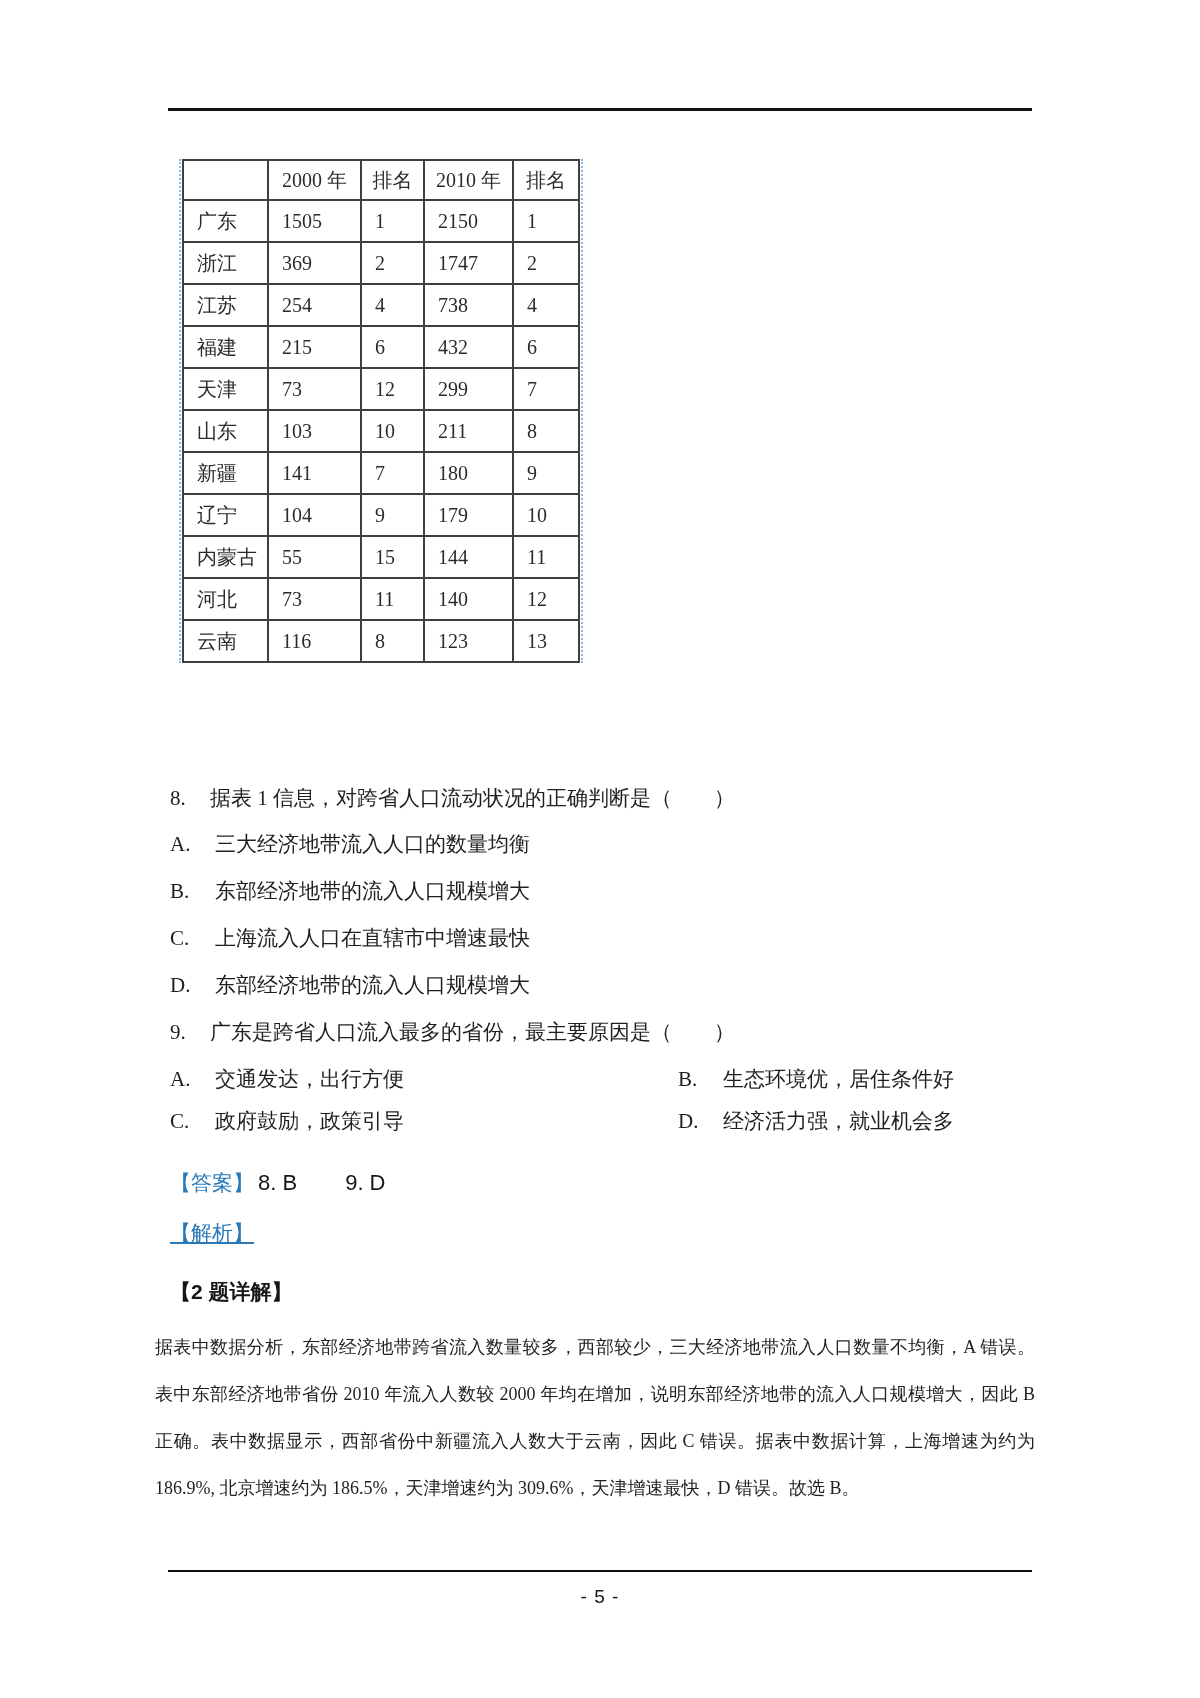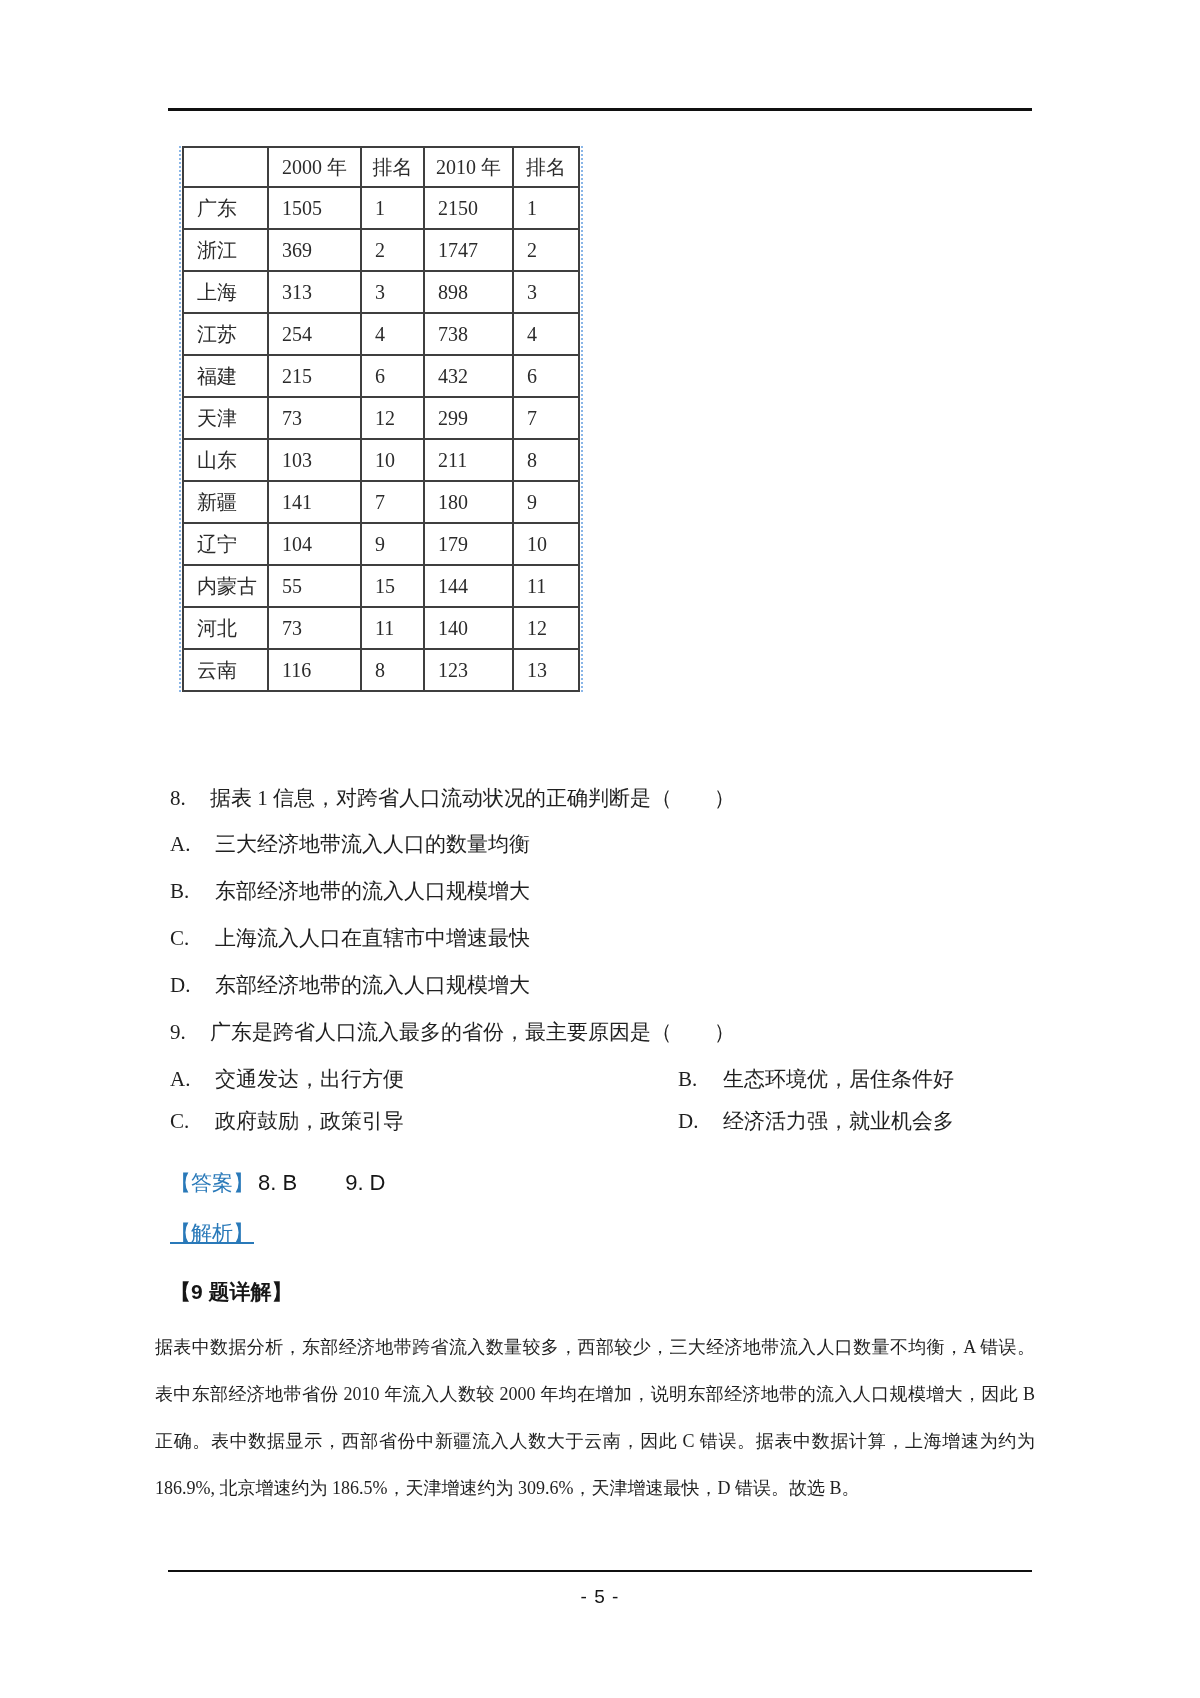--- a/index.html
+++ b/index.html
@@ -10,21 +10,21 @@
     color:#1f1f1f;
     font-family:"Liberation Serif", serif;
     overflow:hidden;
   }
   .rule { position:absolute; left:168px; width:864px; background:#101010; }
   .top-rule { top:108px; height:3px; }
   .footer-rule { top:1570px; height:2px; }
 
   
   .table-wrap {
-    position:absolute; left:179px; top:146px;
+    position:absolute; left:179px; top:159px;
     border-left:2px dotted #8ab6e8;
     border-right:2px dotted #8ab6e8;
     padding:0 1px;
     font-family:Liberation Serif, serif;
   }
   table.doc-table {
     border-collapse:collapse; table-layout:fixed;
     width:396px; font-size:20px; color:#2b2b2b;
   }
   table.doc-table th, table.doc-table td {
@@ -105,27 +105,20 @@
             <td>1</td>
           </tr>
           <tr>
             <td>浙江</td>
             <td>369</td>
             <td>2</td>
             <td>1747</td>
             <td>2</td>
           </tr>
           <tr>
-            <td>上海</td>
-            <td>313</td>
-            <td>3</td>
-            <td>898</td>
-            <td>3</td>
-          </tr>
-          <tr>
             <td>江苏</td>
             <td>254</td>
             <td>4</td>
             <td>738</td>
             <td>4</td>
           </tr>
           <tr>
             <td>福建</td>
             <td>215</td>
             <td>6</td>
@@ -216,20 +209,20 @@
   </div>
 
   <div class="line" style="top:1168px; line-height:30px;">
     <span class="accent" style="color: rgb(41, 121, 185);">【答案】</span><span class="ans-val">8. B</span><span class="ans-val ans-gap">9. D</span>
   </div>
 
   <div class="line" style="top:1219px">
     <span class="accent" style="color: rgb(41, 121, 185); text-decoration: underline;">【解析】</span>
   </div>
 
-  <div class="line detail-heading" style="top:1278px">【9 题详解】</div>
+  <div class="line detail-heading" style="top:1278px">【2 题详解】</div>
 
   <div class="para">据表中数据分析，东部经济地带跨省流入数量较多，西部较少，三大经济地带流入人口数量不均衡，A 错误。表中东部经济地带省份 2010 年流入人数较 2000 年均在增加，说明东部经济地带的流入人口规模增大，因此 B 正确。表中数据显示，西部省份中新疆流入人数大于云南，因此 C 错误。据表中数据计算，上海增速为约为 186.9%, 北京增速约为 186.5%，天津增速约为 309.6%，天津增速最快，D 错误。故选 B。</div>
 
   <div class="rule footer-rule"></div>
   <div class="page-num">- 5 -</div>
 
 </div>
 
 </body></html>

